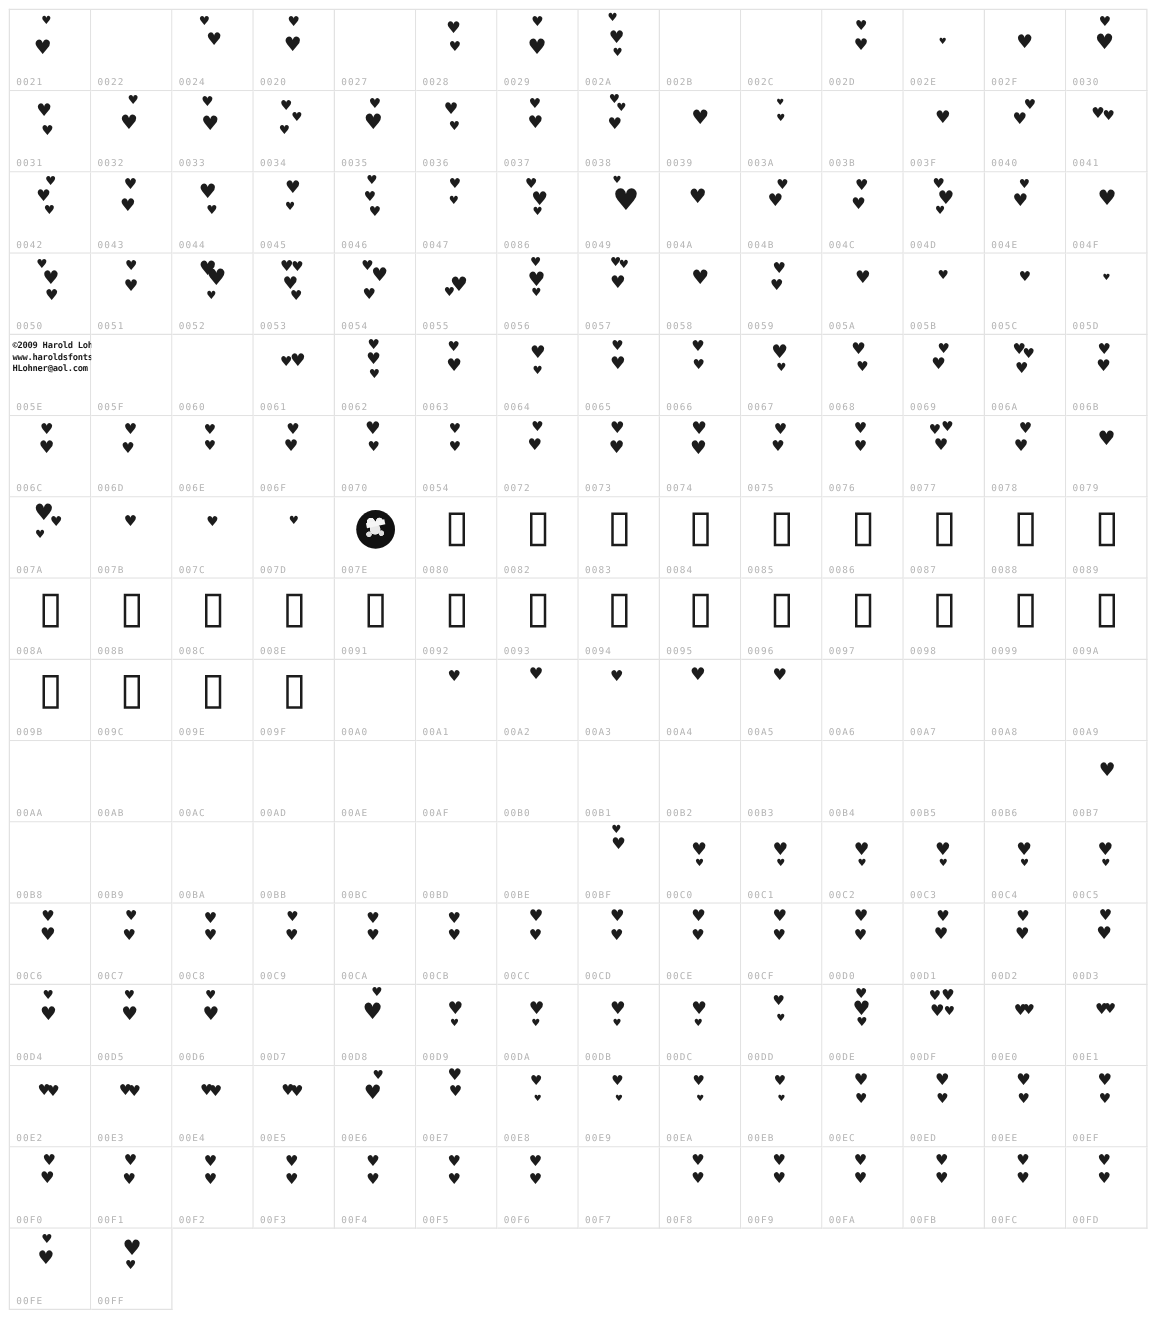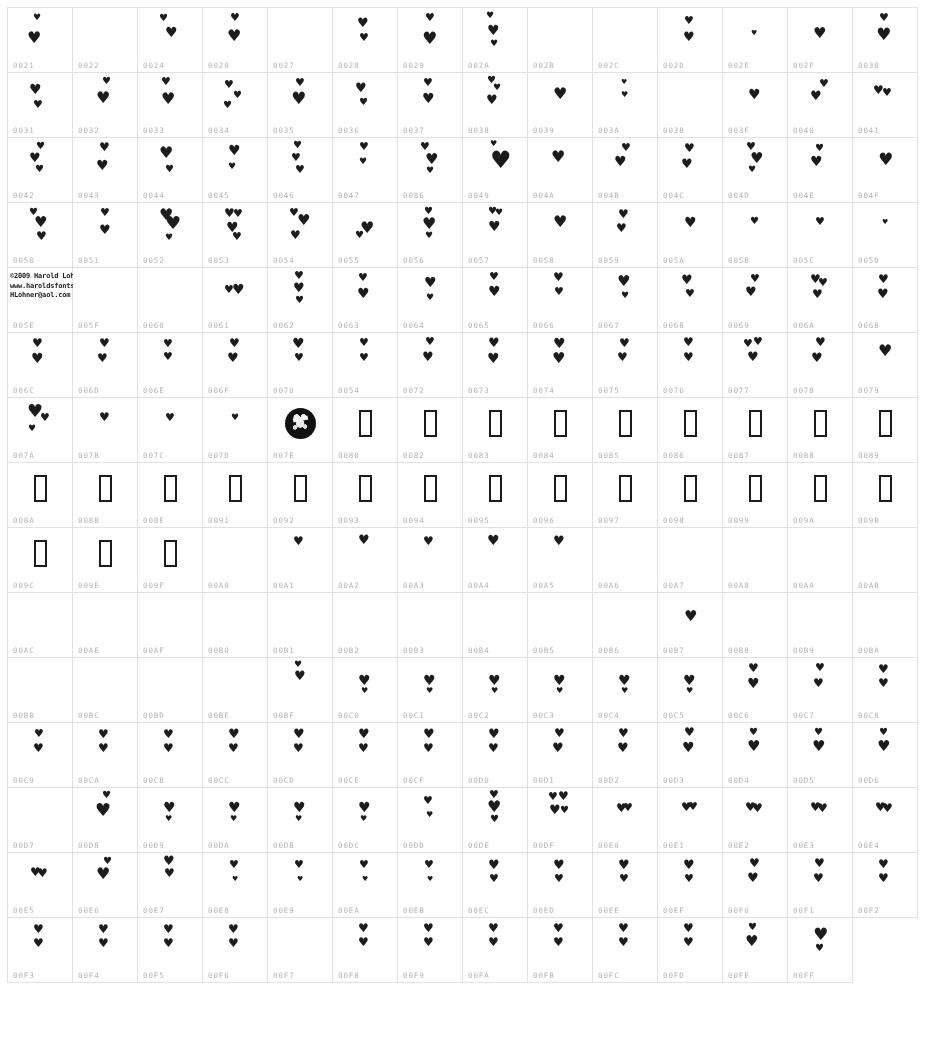--- a/index.html
+++ b/index.html
@@ -954,20 +954,26 @@
       <div class="cell">
         <div class="glyph-area">
           <div class="tofu"></div>
         </div>
         <div class="code">008B</div>
       </div>
       <div class="cell">
         <div class="glyph-area">
           <div class="tofu"></div>
         </div>
+        <div class="code">008C</div>
+      </div>
+      <div class="cell">
+        <div class="glyph-area">
+          <div class="tofu"></div>
+        </div>
         <div class="code">008E</div>
       </div>
       <div class="cell">
         <div class="glyph-area">
           <div class="tofu"></div>
         </div>
         <div class="code">0091</div>
       </div>
       <div class="cell">
         <div class="glyph-area">
@@ -1098,29 +1104,37 @@
       <div class="cell">
         <div class="glyph-area"></div>
         <div class="code">00A7</div>
       </div>
       <div class="cell">
         <div class="glyph-area"></div>
         <div class="code">00A8</div>
       </div>
       <div class="cell">
         <div class="glyph-area"></div>
+        <div class="code">00A9</div>
+      </div>
+      <div class="cell">
+        <div class="glyph-area"></div>
         <div class="code">00AA</div>
       </div>
       <div class="cell">
         <div class="glyph-area"></div>
         <div class="code">00AB</div>
       </div>
       <div class="cell">
         <div class="glyph-area"></div>
         <div class="code">00AC</div>
+      </div>
+      <div class="cell">
+        <div class="glyph-area"></div>
+        <div class="code">00AD</div>
       </div>
       <div class="cell">
         <div class="glyph-area"></div>
         <div class="code">00AE</div>
       </div>
       <div class="cell">
         <div class="glyph-area"></div>
         <div class="code">00AF</div>
       </div>
       <div class="cell">

